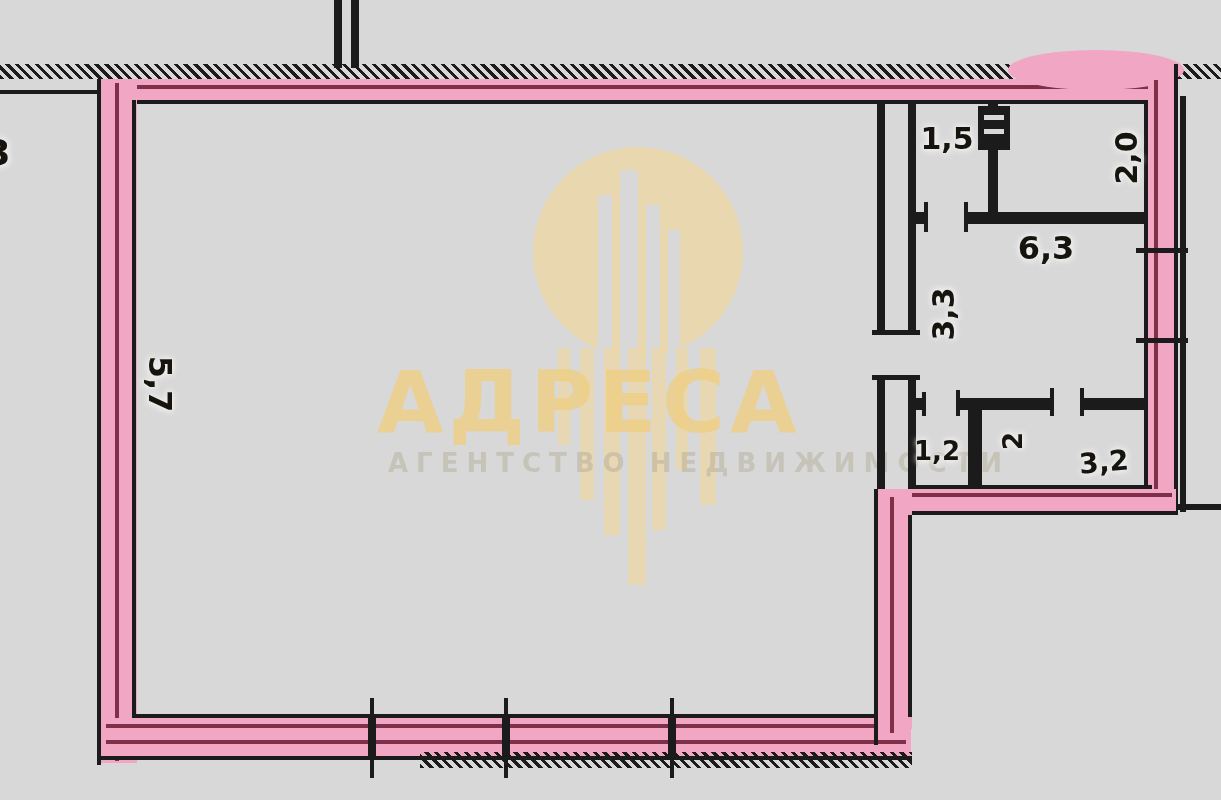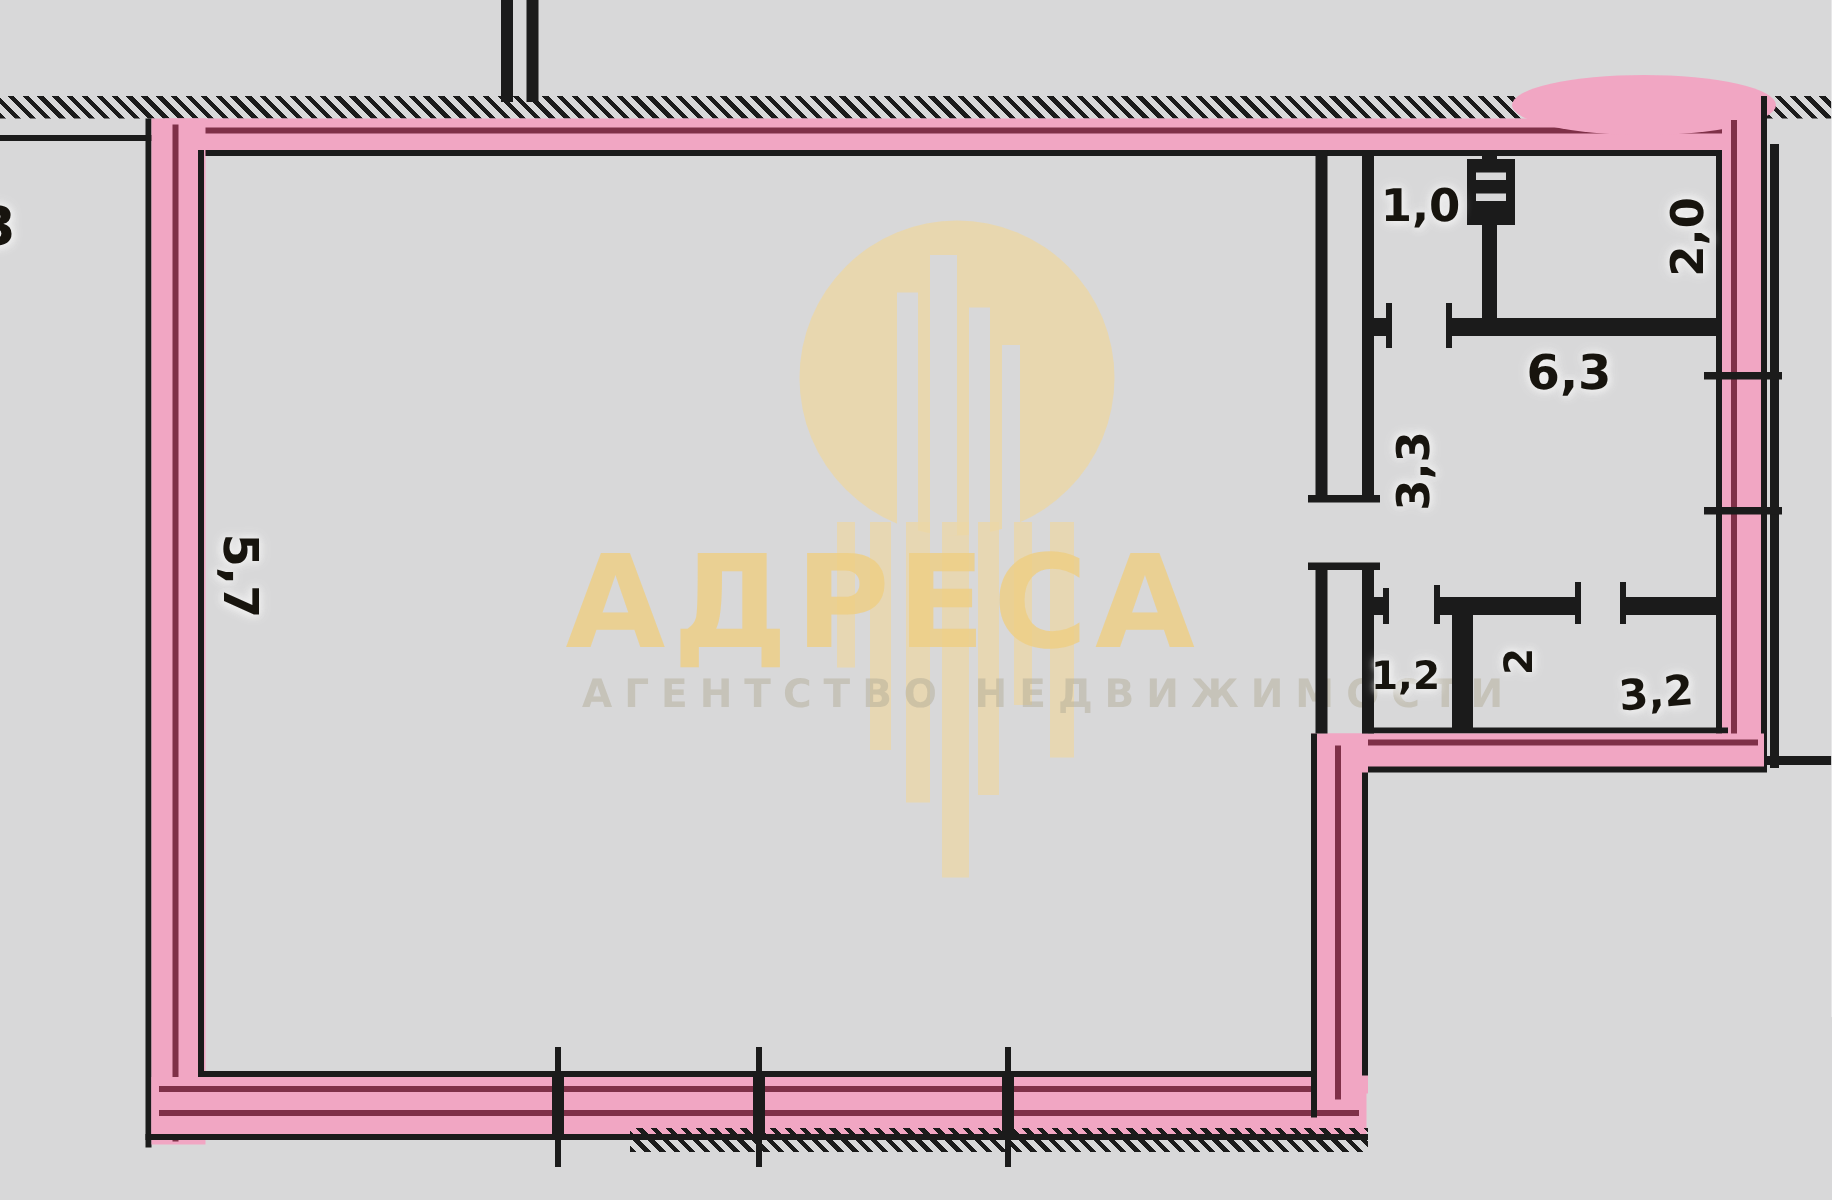--- a/index.html
+++ b/index.html
@@ -120,21 +120,21 @@
   <div class="wb" style="left:958px;top:398px;width:96px;height:12px;"></div>
   <div class="wb" style="left:1082px;top:398px;width:66px;height:12px;"></div>
   <div class="wb" style="left:922px;top:392px;width:4px;height:24px;"></div>
   <div class="wb" style="left:956px;top:390px;width:4px;height:26px;"></div>
   <div class="wb" style="left:1050px;top:388px;width:4px;height:28px;"></div>
   <div class="wb" style="left:1080px;top:388px;width:4px;height:28px;"></div>
 
   <div class="wb" style="left:968px;top:410px;width:14px;height:78px;"></div>
 
   <div class="lbl rot90" style="left:160px;top:384px;font-size:32px;">5,7</div>
-  <div class="lbl" style="left:947px;top:138px;font-size:30px;">1,0</div>
+  <div class="lbl" style="left:947px;top:138px;font-size:30px;">1,5</div>
   <div class="lbl rotm90" style="left:1126px;top:158px;font-size:30px;">2,0</div>
   <div class="lbl" style="left:1046px;top:248px;font-size:32px;">6,3</div>
   <div class="lbl rotm90" style="left:943px;top:314px;font-size:30px;">3,3</div>
   <div class="lbl" style="left:937px;top:451px;font-size:26px;">1,2</div>
   <div class="lbl rotm90" style="left:1013px;top:441px;font-size:26px;">2</div>
   <div class="lbl" style="left:1104px;top:462px;font-size:28px;transform:translate(-50%,-50%) rotate(-5deg);">3,2</div>
   <div class="lbl" style="left:-2px;top:152px;font-size:36px;">3</div>
 
 </div>
 

